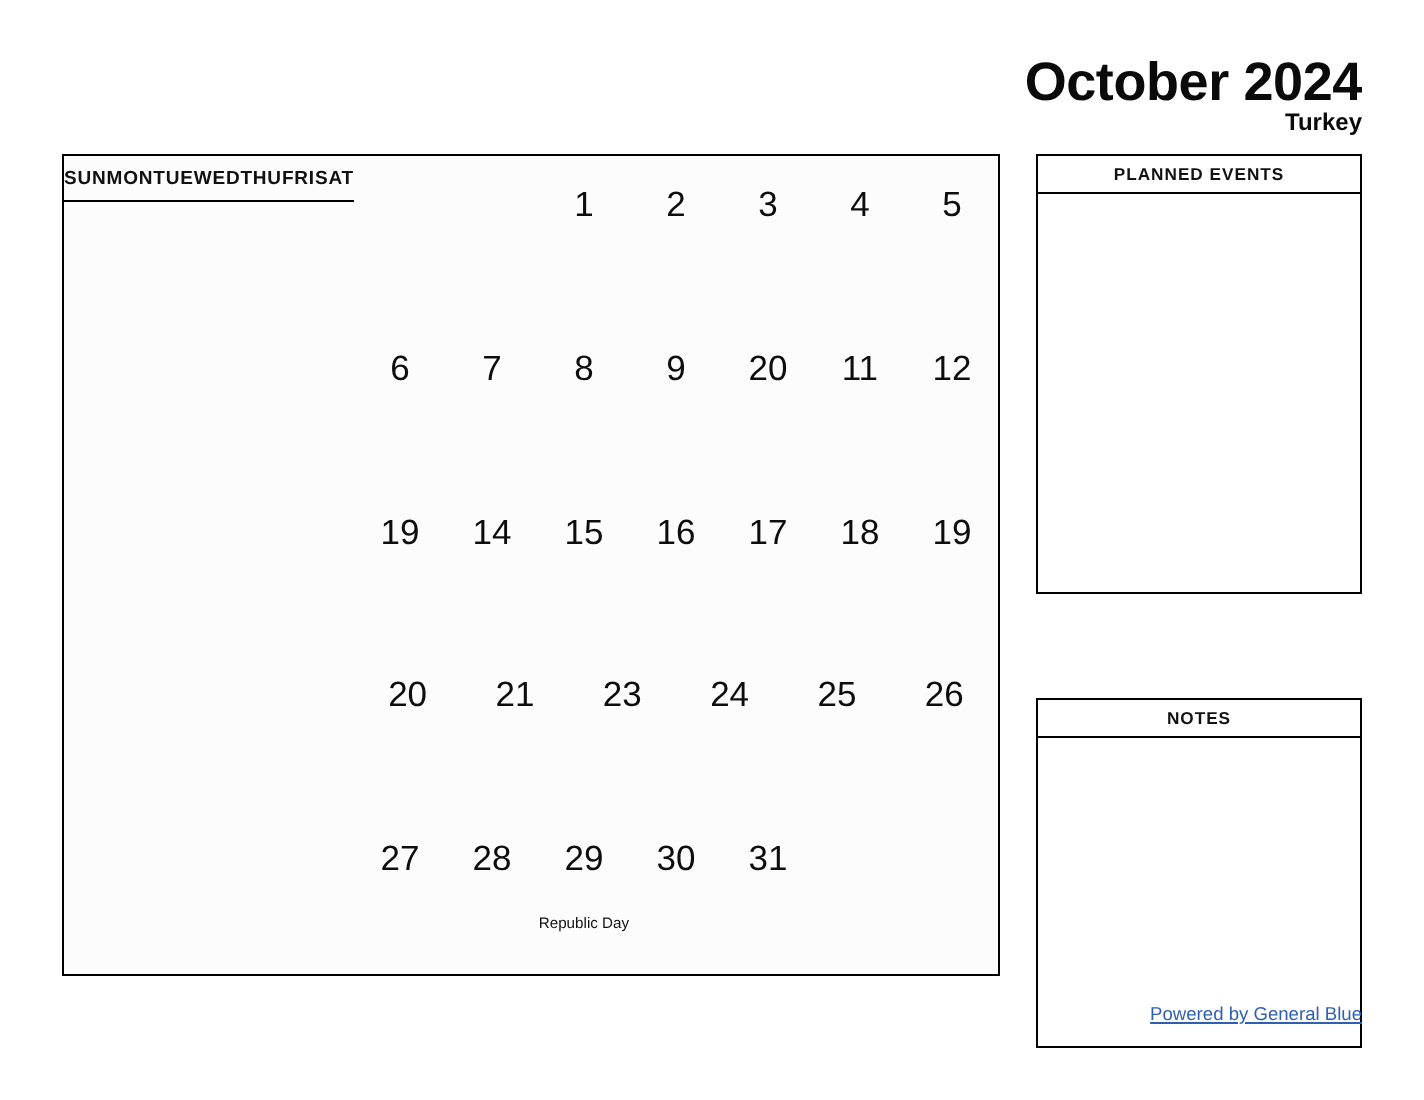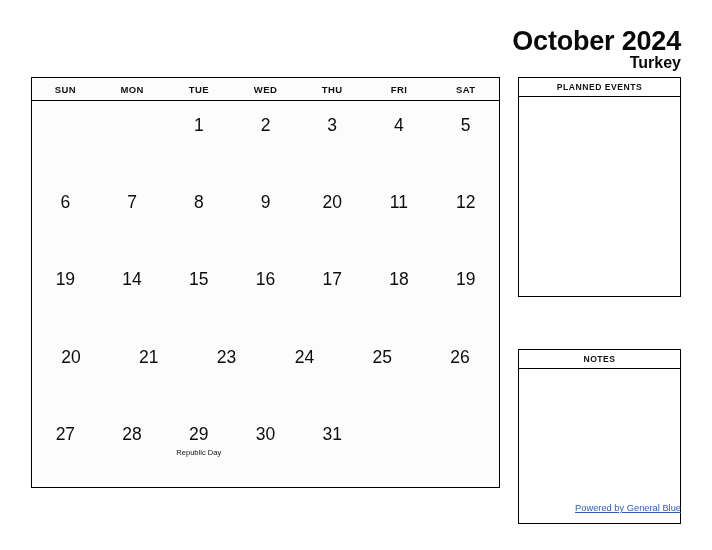--- a/index.html
+++ b/index.html
@@ -34,38 +34,37 @@
     flex-direction: column;
   }
   .month-title {
     font-size: 27px;
     font-weight: bold;
     letter-spacing: -0.2px;
     line-height: 1;
     color: #0a0a0a;
   }
   .country-name {
-    font-size: 16px;
+    font-size: 12px;
     font-weight: bold;
     line-height: 1;
     padding-bottom: 3px;
     color: #0a0a0a;
   }
 
   
   .calendar {
     position: absolute;
     left: 31px;
     top: 77px;
     width: 469px;
     height: 411px;
     border: 1.4px solid #000000;
     background: #fcfcfc;
     display: flex;
-    flex-direction: column;
   }
   .weekday-row {
     display: flex;
     height: 23px;
     border-bottom: 1.4px solid #000000;
     background: #fcfcfc;
   }
   .weekday-cell {
     flex: 1 1 0;
     display: flex;
@@ -95,21 +94,21 @@
     padding-top: 16px;
   }
   .day-number {
     font-size: 17.5px;
     font-weight: normal;
     line-height: 1;
     color: #0d0d0d;
   }
   .day-number:empty { display: none; }
   .day-event {
-    margin-top: 6px;
+    margin-top: 19px;
     font-size: 7.6px;
     line-height: 1.15;
     text-align: center;
     color: #111111;
     max-width: 64px;
   }
   .day-event:empty { display: none; }
 
   
   .side-panel {

